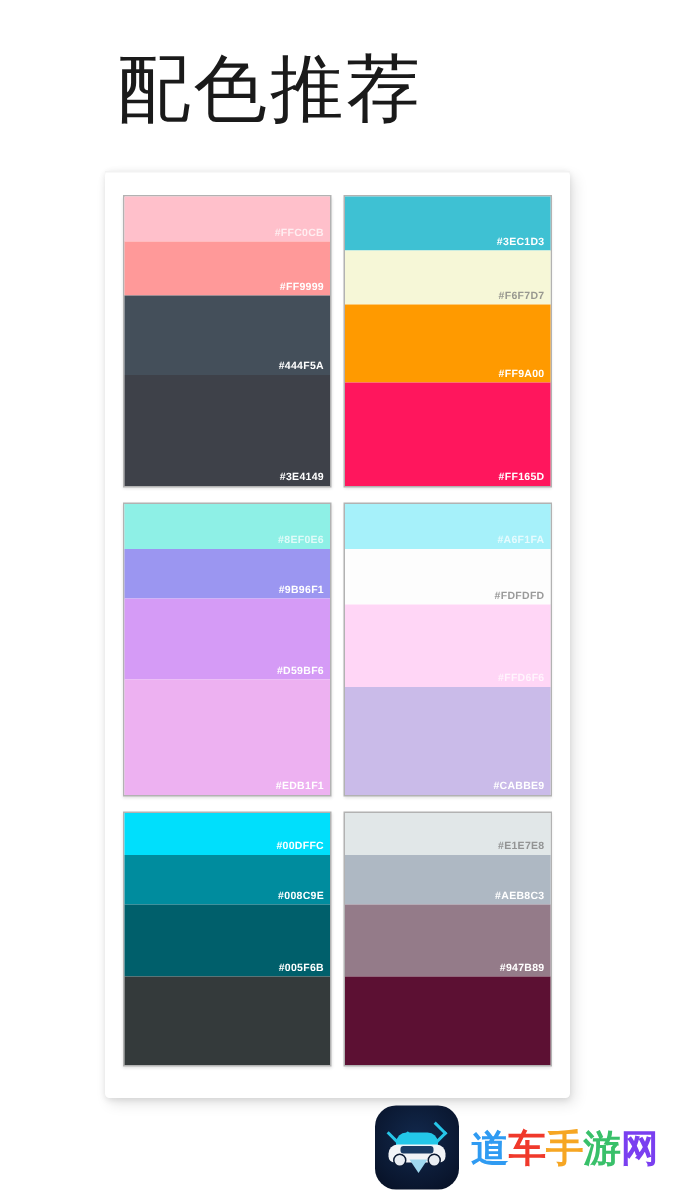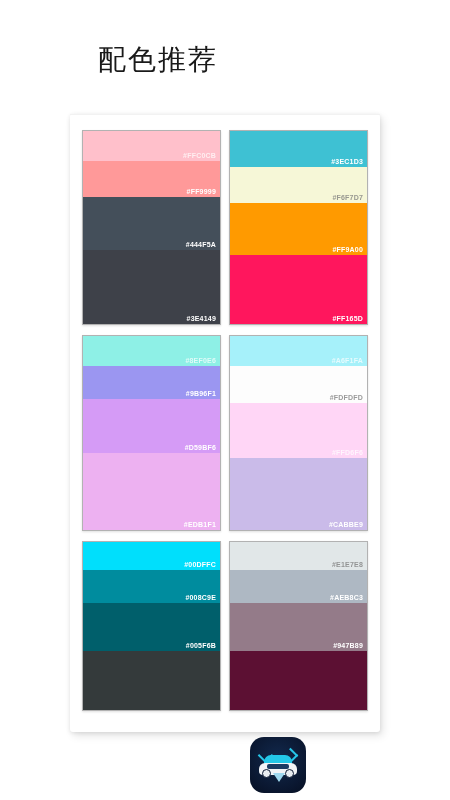--- a/index.html
+++ b/index.html
@@ -11,23 +11,23 @@
     height: 800px;
     background: #ffffff;
     font-family: "Liberation Sans", "DejaVu Sans", sans-serif;
     overflow: hidden;
     position: relative;
   }
 
   
   .page-title {
     position: absolute;
-    left: 98px;
+    left: 78px;
     top: 34px;
-    font-size: 28px;
+    font-size: 49px;
     line-height: 52px;
     letter-spacing: 2px;
     color: #1a1a1a;
     font-weight: 400;
     white-space: nowrap;
     font-family: "DejaVu Sans", "Liberation Sans", sans-serif;
   }
 
   
   .content-panel {
@@ -301,14 +301,15 @@
     <div class="wm-car">
       <div class="wm-car-top"></div>
       <div class="wm-car-body"></div>
       <div class="wm-car-win"></div>
       <div class="wm-wheel l"></div>
       <div class="wm-wheel r"></div>
     </div>
     <div class="wm-arrow-down"></div>
   </div>
   <div class="wm-text">
+    <div class="wm-cn" id="wm-cn"><span>道</span><span>车</span><span>手</span><span>游</span><span>网</span></div>
   </div>
 </div>
 
 </body></html>

